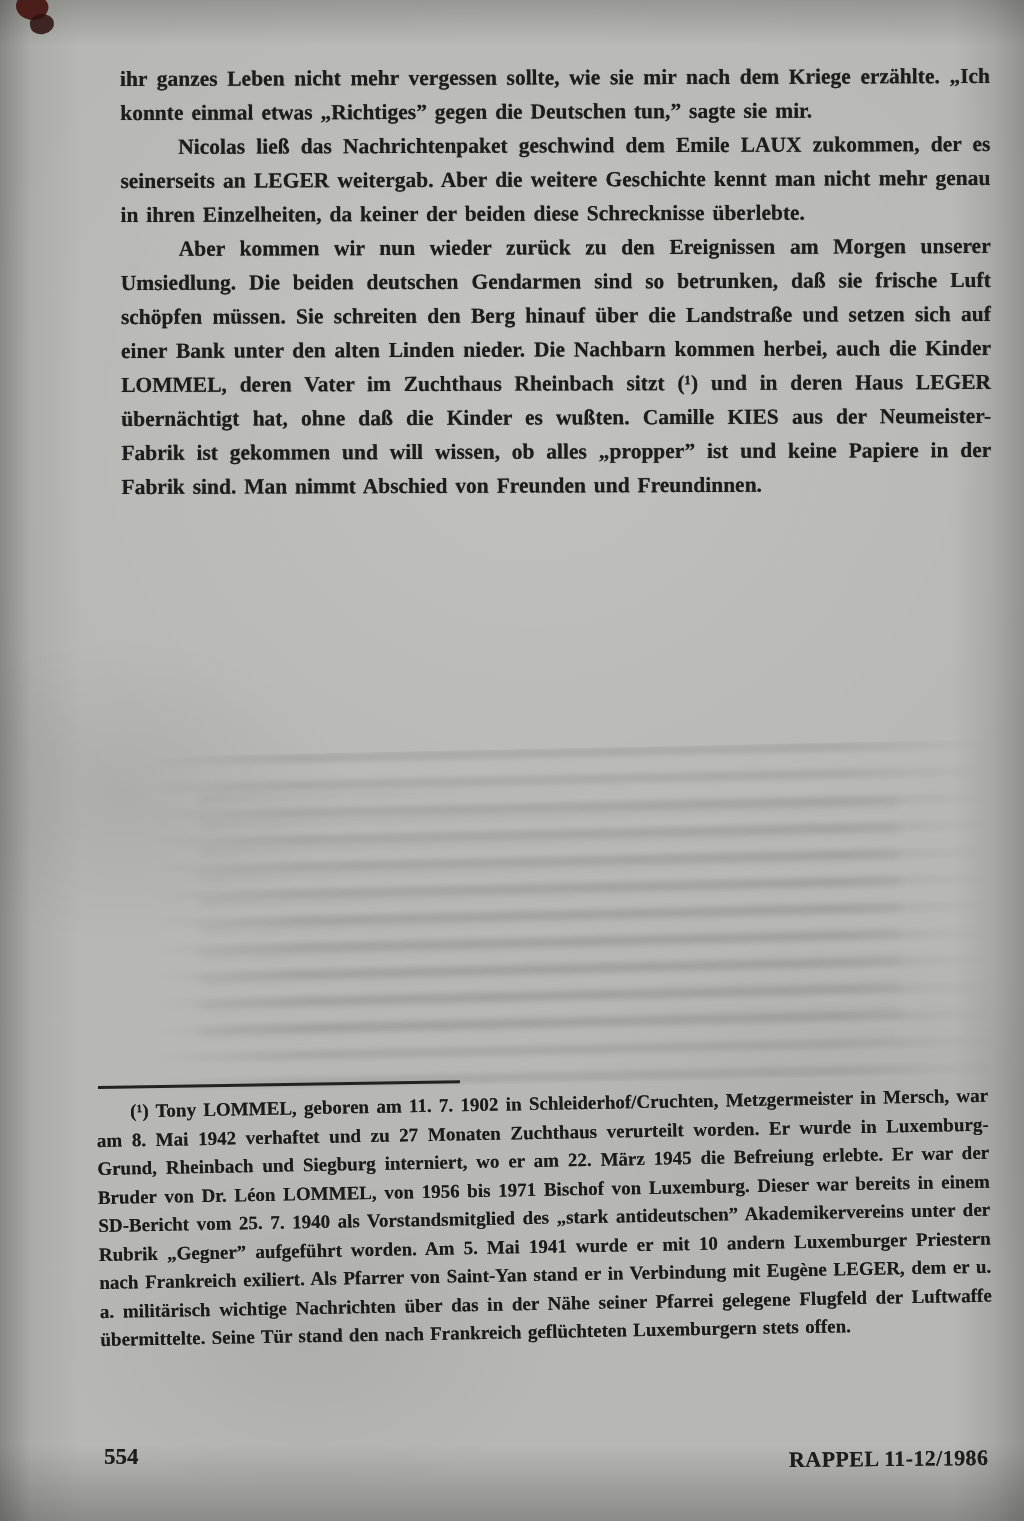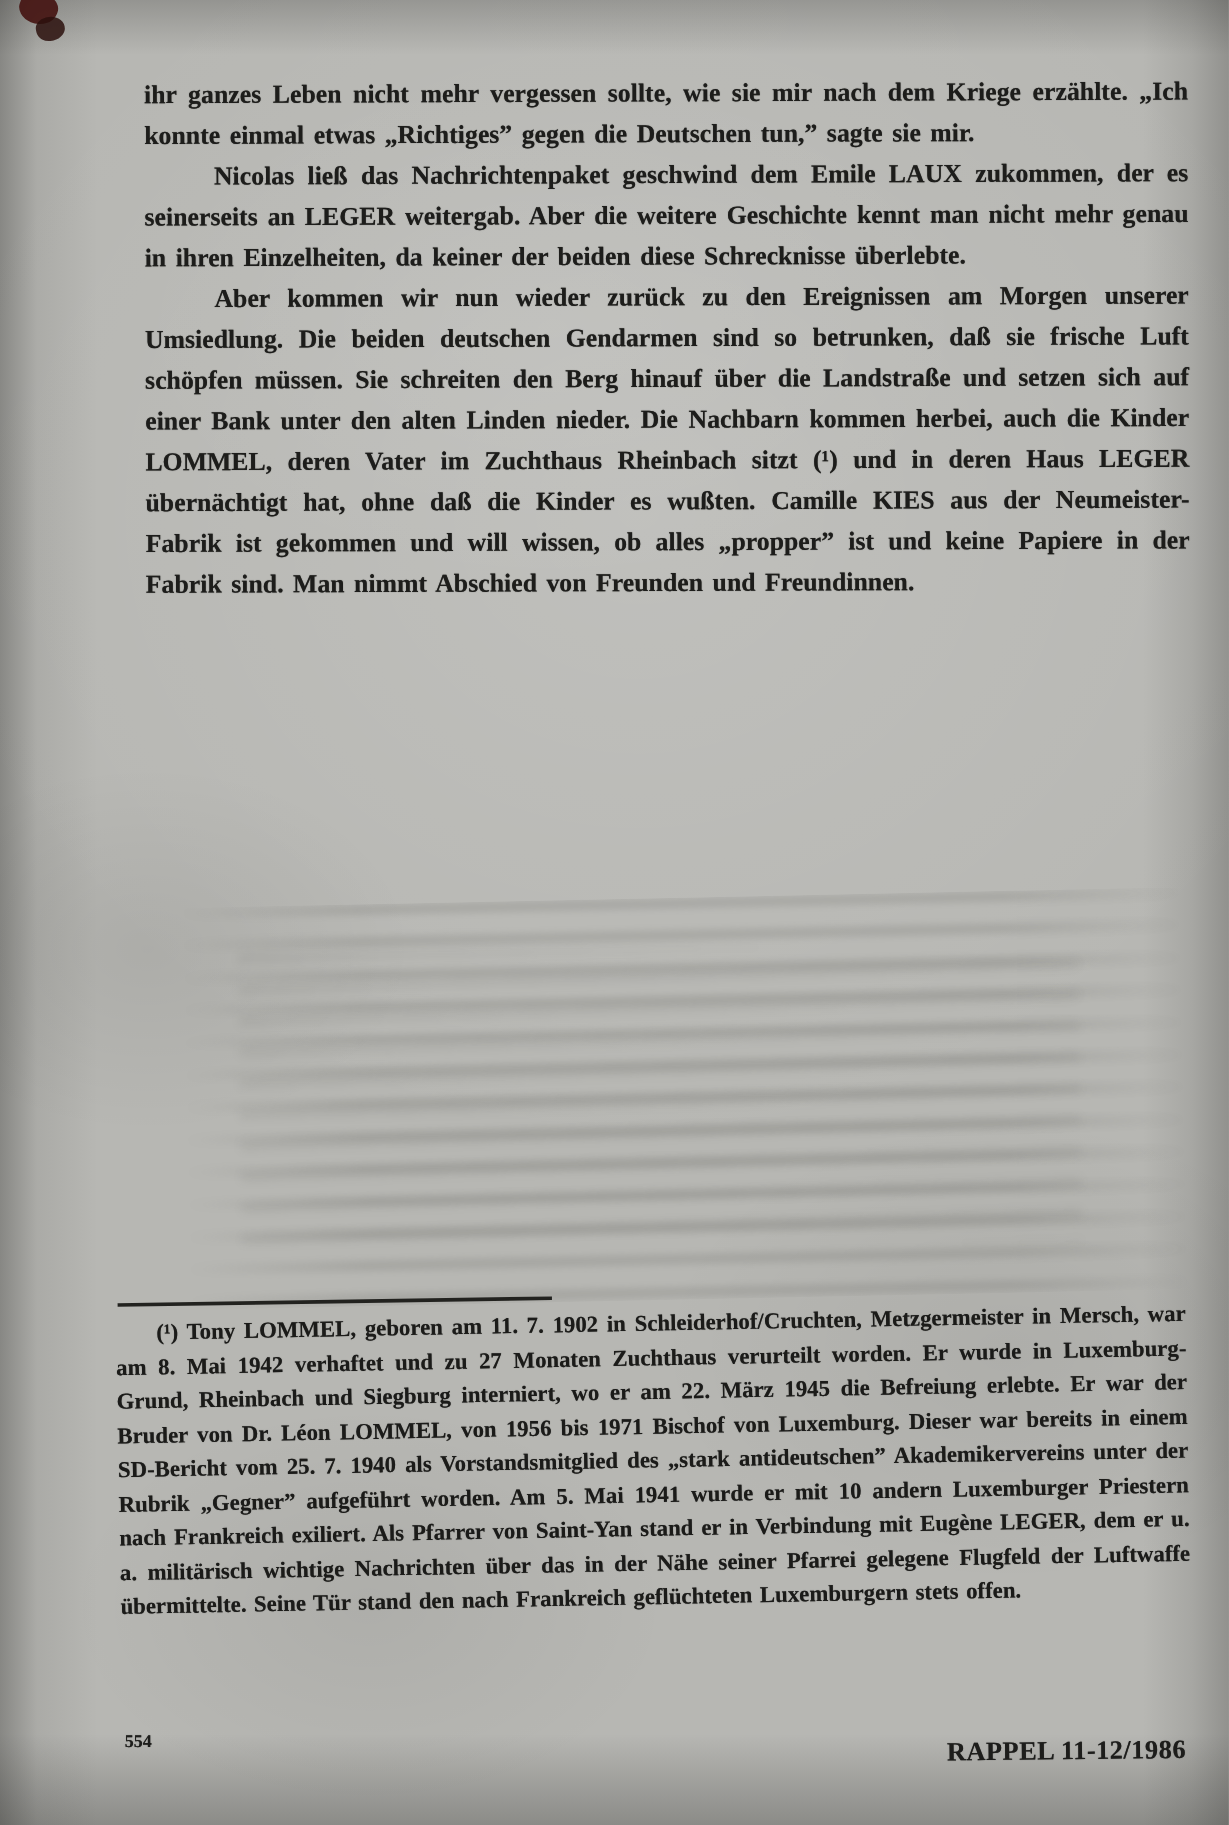--- a/index.html
+++ b/index.html
@@ -116,21 +116,21 @@
     text-indent: 34px;
     transform: rotate(-1.05deg);
     transform-origin: top left;
     text-shadow: 0 0 0.6px rgba(27,27,25,0.7);
     margin: 0;
   }
   
   .page-number {
     position: absolute;
     left: 104px; top: 1444px;
-    font-size: 15px;
+    font-size: 23px;
     font-weight: 700;
     color: #1d1d1b;
     text-shadow: 0 0 0.6px rgba(29,29,27,0.7);
   }
   .journal {
     position: absolute;
     right: 36px; top: 1446px;
     font-size: 22px;
     font-weight: 700;
     letter-spacing: 0.4px;

